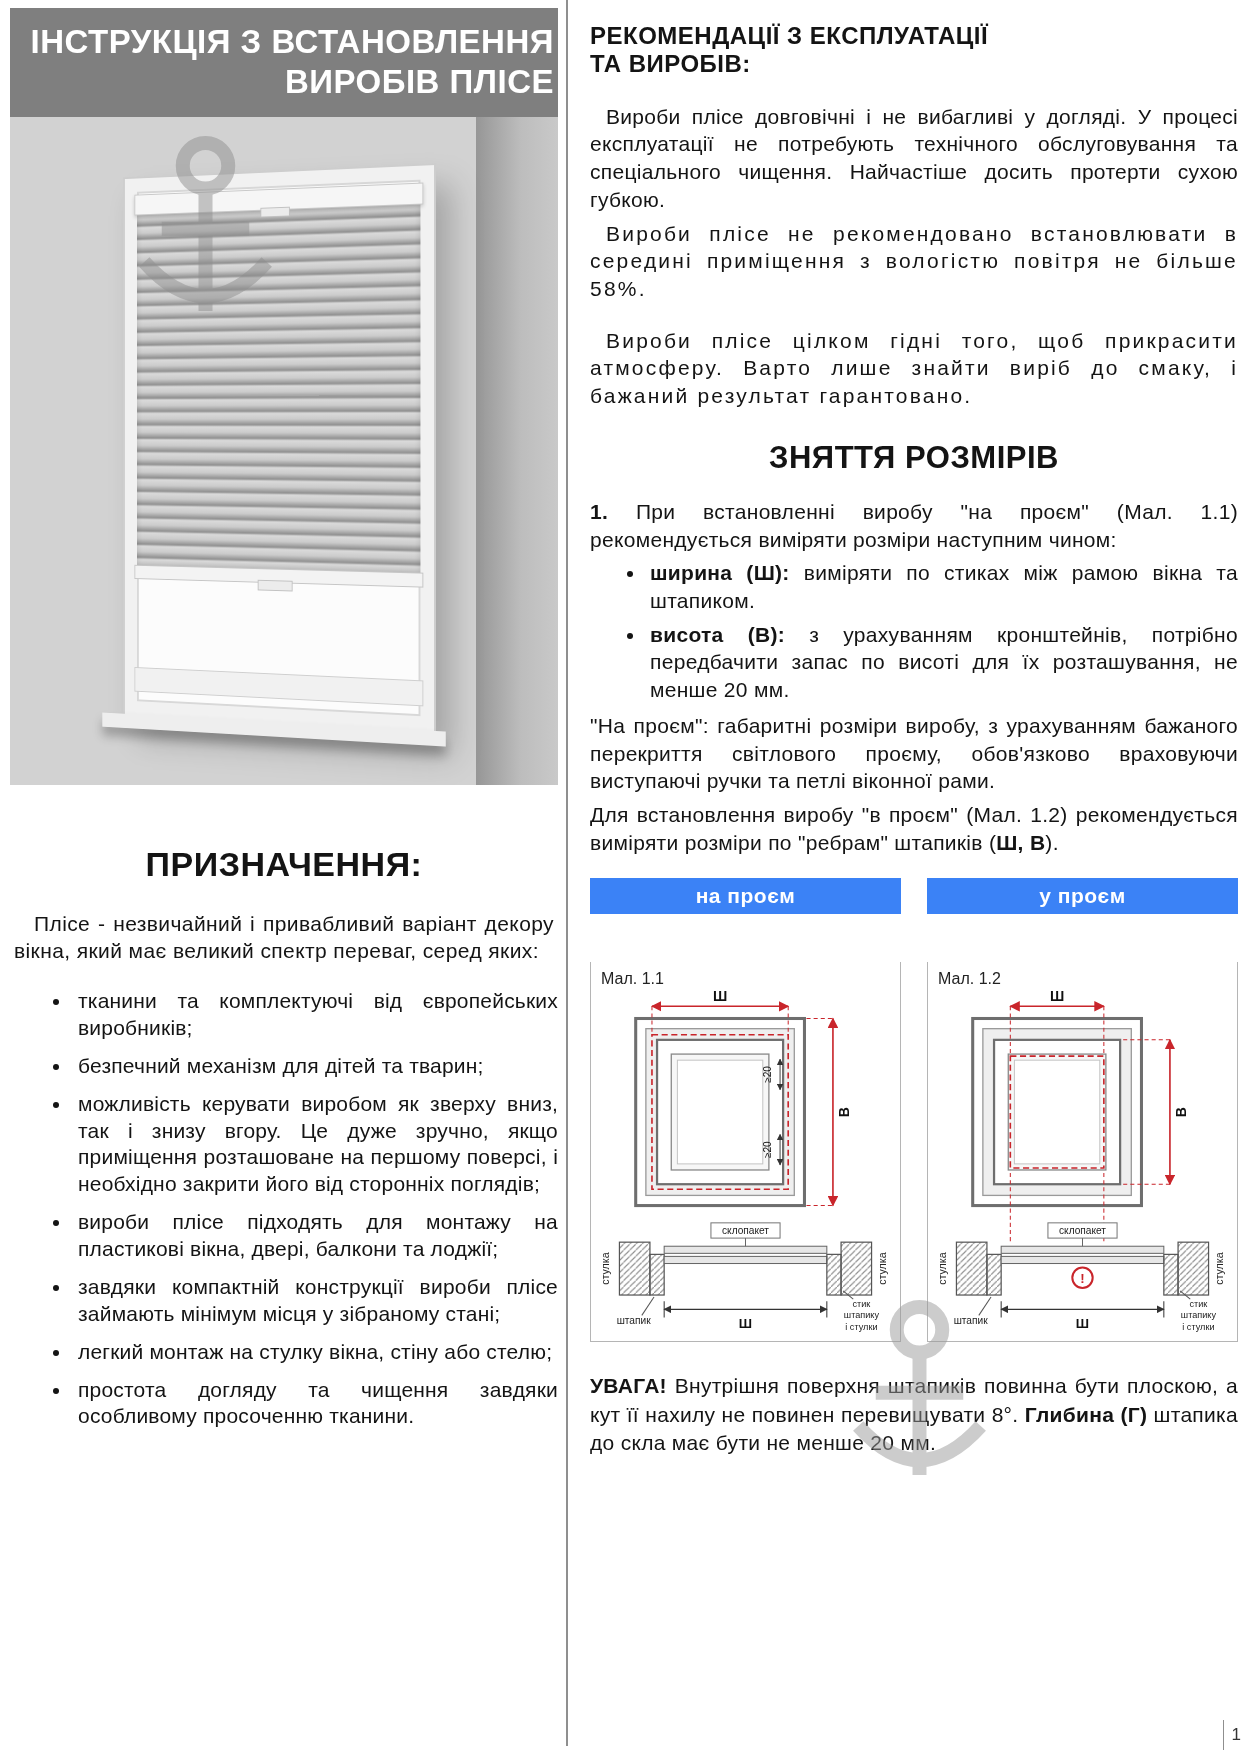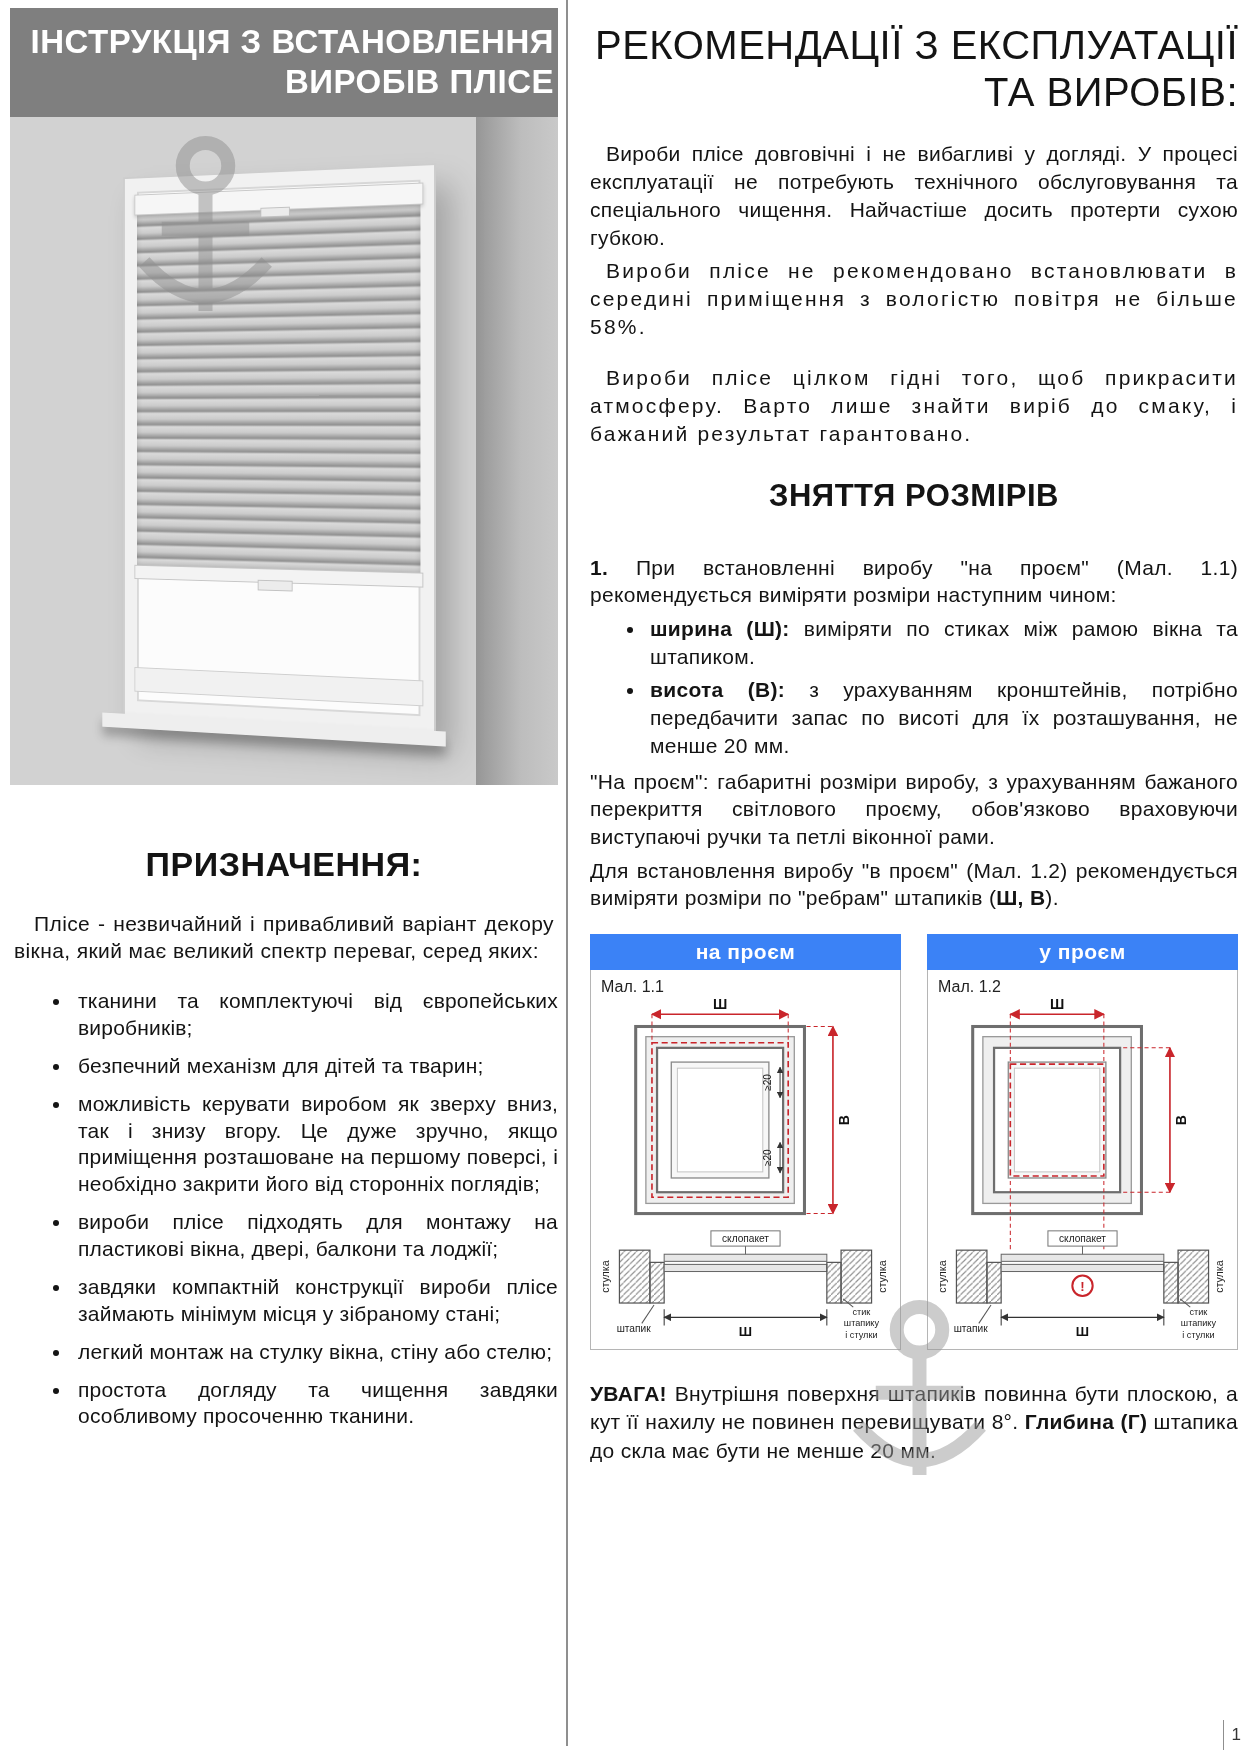--- a/index.html
+++ b/index.html
@@ -44,36 +44,36 @@
   .wm1{left:118px;top:128px;}
   .wm2{left:832px;top:1292px;}
 
   
   .purpose-title{text-align:center;font-size:34px;font-weight:bold;margin:60px 0 26px;letter-spacing:.5px;}
   .purpose-intro{font-size:21px;line-height:1.3;text-align:justify;text-indent:20px;
     margin:0 4px;letter-spacing:.4px;}
   .purpose-list{margin:24px 0 0 0;padding-left:62px;font-size:21px;line-height:1.28;}
   .purpose-list li{margin-bottom:11px;text-align:justify;padding-left:6px;letter-spacing:.2px;}
 
-  .care-title{text-align:right;font-weight:normal;font-size:40px;line-height:1.18;margin:0 0 24px;letter-spacing:.5px;}
+  .care-title{text-align:left;font-weight:bold;font-size:24px;line-height:1.18;margin:0 0 24px;letter-spacing:.5px;}
   .body-p{font-size:21px;line-height:1.32;text-align:justify;margin:0 0 6px;letter-spacing:.3px;}
   .indent{text-indent:16px;}
   .gap-after{margin-bottom:24px;}
   .spread{letter-spacing:2.2px;}
-  .measure-title{text-align:center;font-weight:bold;font-size:31px;margin:30px 0 40px;letter-spacing:.5px;}
+  .measure-title{text-align:center;font-weight:bold;font-size:31px;margin:30px 0 22px;letter-spacing:.5px;}
   .measure-list{margin:4px 0 8px;padding-left:56px;font-size:21px;line-height:1.32;}
   .measure-list li{margin-bottom:6px;text-align:justify;padding-left:4px;letter-spacing:.3px;}
   .attention{margin-top:30px;font-size:21px;line-height:1.35;text-align:justify;letter-spacing:.3px;}
 
   
   .diagrams{display:flex;gap:26px;margin-top:22px;}
   .diagram{flex:1;min-width:0;}
   .diag-header{background:#3b82f6;color:#fff;font-weight:bold;font-size:21px;text-align:center;
     padding:6px 0;letter-spacing:.5px;}
-  .diag-body{border:1px solid #b5b5b5;border-top:none;background:#fff;position:relative;padding:4px 2px 2px;}
+  .diag-body{border:1px solid #b5b5b5;border-top:none;background:#fff;position:relative;padding:4px 2px 2px;margin-top:48px;}
   .fig-label{font-size:16px;color:#222;padding:4px 0 0 8px;}
   .diag-svg{display:block;width:100%;height:auto;}
   .diag-svg text{font-family:"Liberation Sans", sans-serif;}
 
   
   .page-num{position:absolute;right:4px;bottom:8px;display:flex;align-items:center;gap:8px;
     font-size:17px;color:#333;}
   .pn-line{width:1px;height:30px;background:#8f8f8f;display:inline-block;}
 </style>
 </head>

